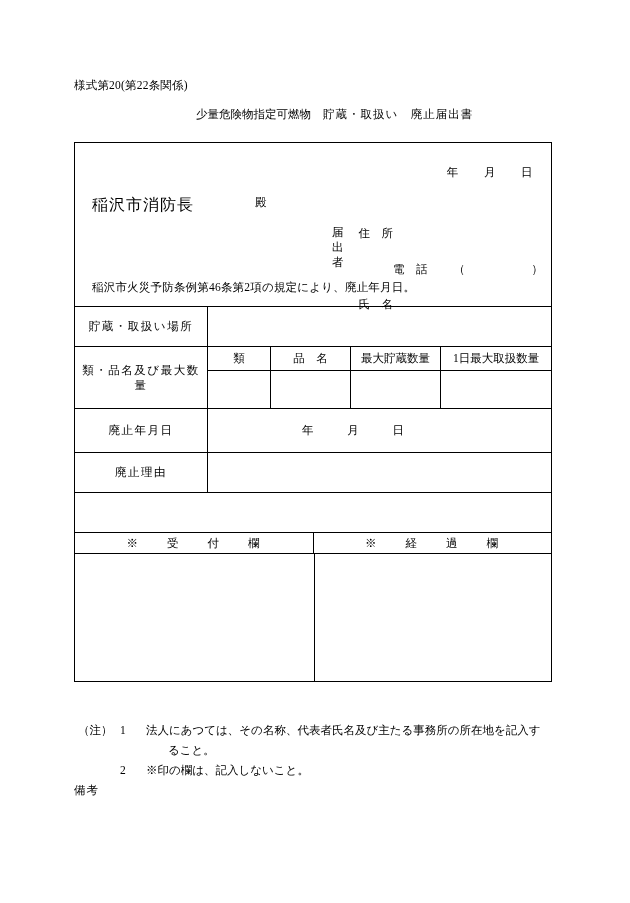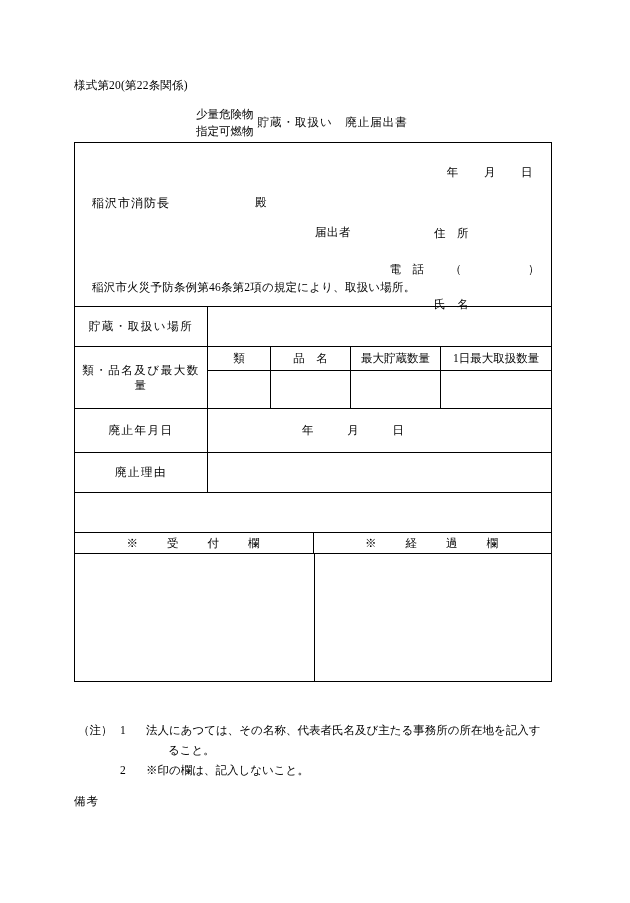--- a/index.html
+++ b/index.html
@@ -31,23 +31,23 @@
   .title-block {
     position: absolute;
     left: 196px;
     top: 106px;
     display: flex;
     align-items: center;
     font-size: 11.5px;
   }
   .title-stack {
     display: flex;
-    flex-direction: column;
+    flex-direction: row;
     line-height: 1.45;
-    margin-right: 4px;
+    margin-right: 12px;
   }
   .title-main {
     font-size: 11.5px;
     letter-spacing: 1px;
   }
   .outer-box {
     position: absolute;
     left: 74px;
     top: 142px;
     width: 478px;
@@ -65,45 +65,44 @@
     right: 18px;
     top: 22px;
     font-size: 11.5px;
     letter-spacing: 0.4px;
   }
   .date-line span { margin-left: 22px; }
   .addressee {
     position: absolute;
     left: 17px;
     top: 52px;
-    font-size: 12px;
+    font-size: 16px;
     letter-spacing: 1px;
     text-align: right;
   }
   .addressee-suffix {
     position: absolute;
     left: 180px;
     top: 52px;
     font-size: 11.5px;
   }
   .submitter {
     position: absolute;
-    left: 240px;
+    left: 257px;
     top: 82px;
     font-size: 11.5px;
     display: flex;
   }
   .submitter-label {
     padding-top: 0px;
     letter-spacing: 0.5px;
   }
   .submitter-fields {
     margin-left: 4px;
     line-height: 1.55;
-    text-align: center;
   }
   .sf-row { white-space: pre; }
   .phone-paren { margin-left: 26px; letter-spacing: 8px; }
   .statement {
     position: absolute;
     left: 17px;
     top: 137px;
     font-size: 11.5px;
     letter-spacing: 0.2px;
   }
@@ -199,21 +198,21 @@
     width: 500px;
     font-size: 11.5px;
     line-height: 1.75;
   }
   .note-row { display: flex; }
   .note-label { width: 42px; flex: 0 0 42px; text-align: left; padding-left: 4px; }
   .note-num { width: 26px; flex: 0 0 26px; text-align: left; }
   .note-text { flex: 1 1 auto; }
   .note-cont { padding-left: 94px; }
   .note-row2 { margin-top: 0px; }
-  .bibou { display: flex; margin-top: 11px; }
+  .bibou { display: flex; margin-top: 0; }
   .bibou-label { width: 56px; flex: 0 0 56px; letter-spacing: 1px; }
 </style>
 </head>
 <body>
 
 <div class="page">
 
   <div class="form-number">様式第20(第22条関係)</div>
 
   <div class="title-block">
@@ -239,21 +238,21 @@
         <div class="submitter-label">届出者</div>
         <div class="submitter-fields">
           <div class="sf-row">住　所</div>
           <div class="sf-row">
             <span>電　話</span><span class="phone-paren">（　　　）</span>
           </div>
           <div class="sf-row">氏　名</div>
         </div>
       </div>
 
-      <div class="statement">稲沢市火災予防条例第46条第2項の規定により、取扱い場所。</div>
+      <div class="statement">稲沢市火災予防条例第46条第2項の規定により、廃止年月日。</div>
     </div>
 
     <div class="row r-storage">
       <div class="cell label-cell">
           <span>貯蔵・取扱い場所</span>
         </div>
       <div class="cell value-cell"></div>
     </div>
 
     <div class="row r-class">

